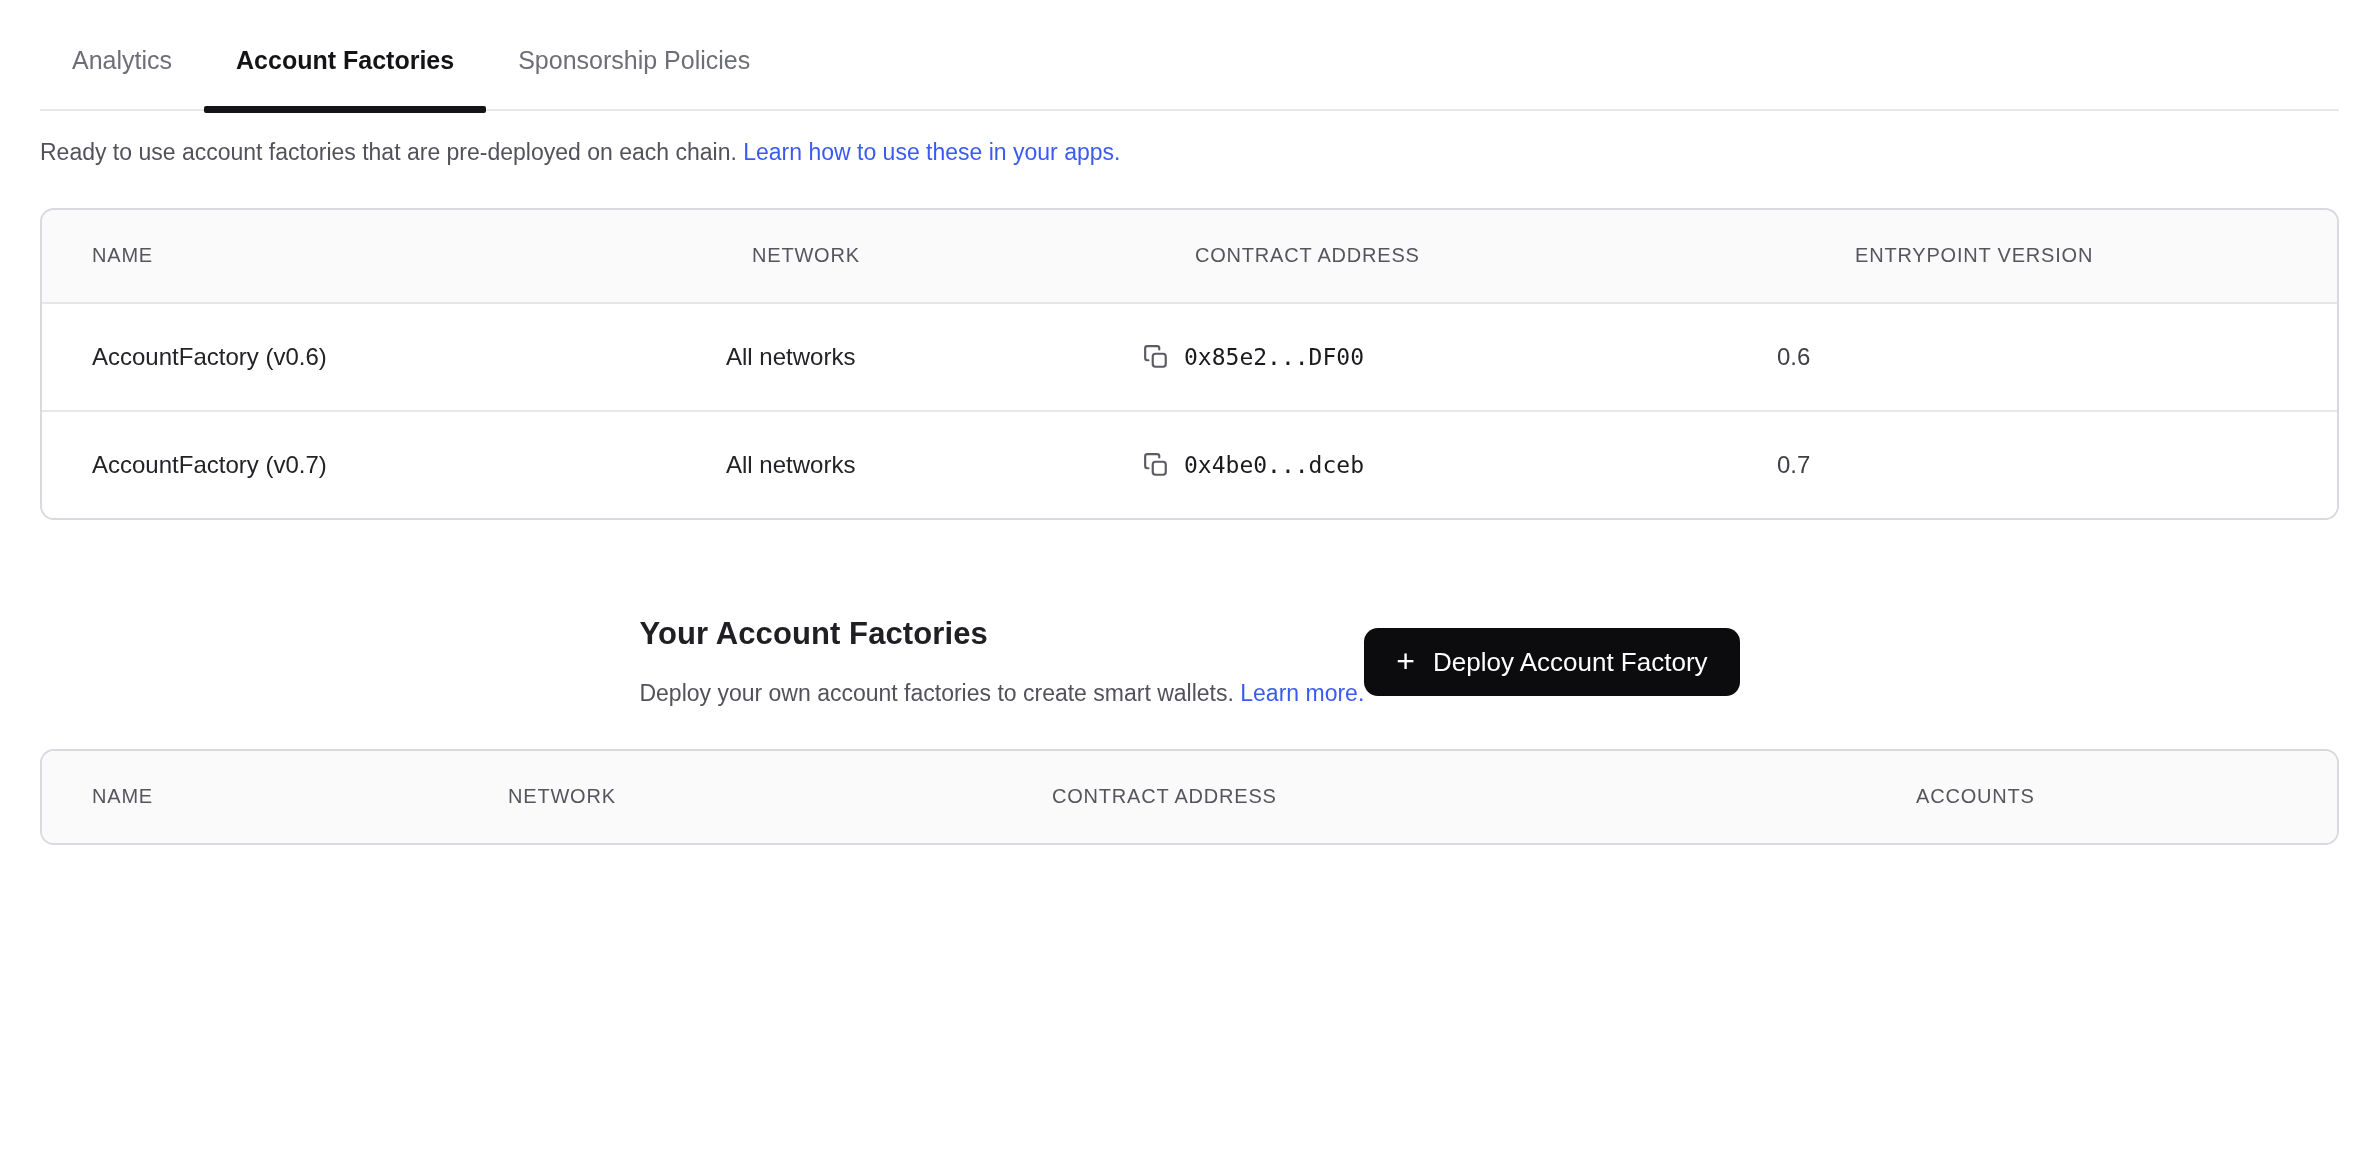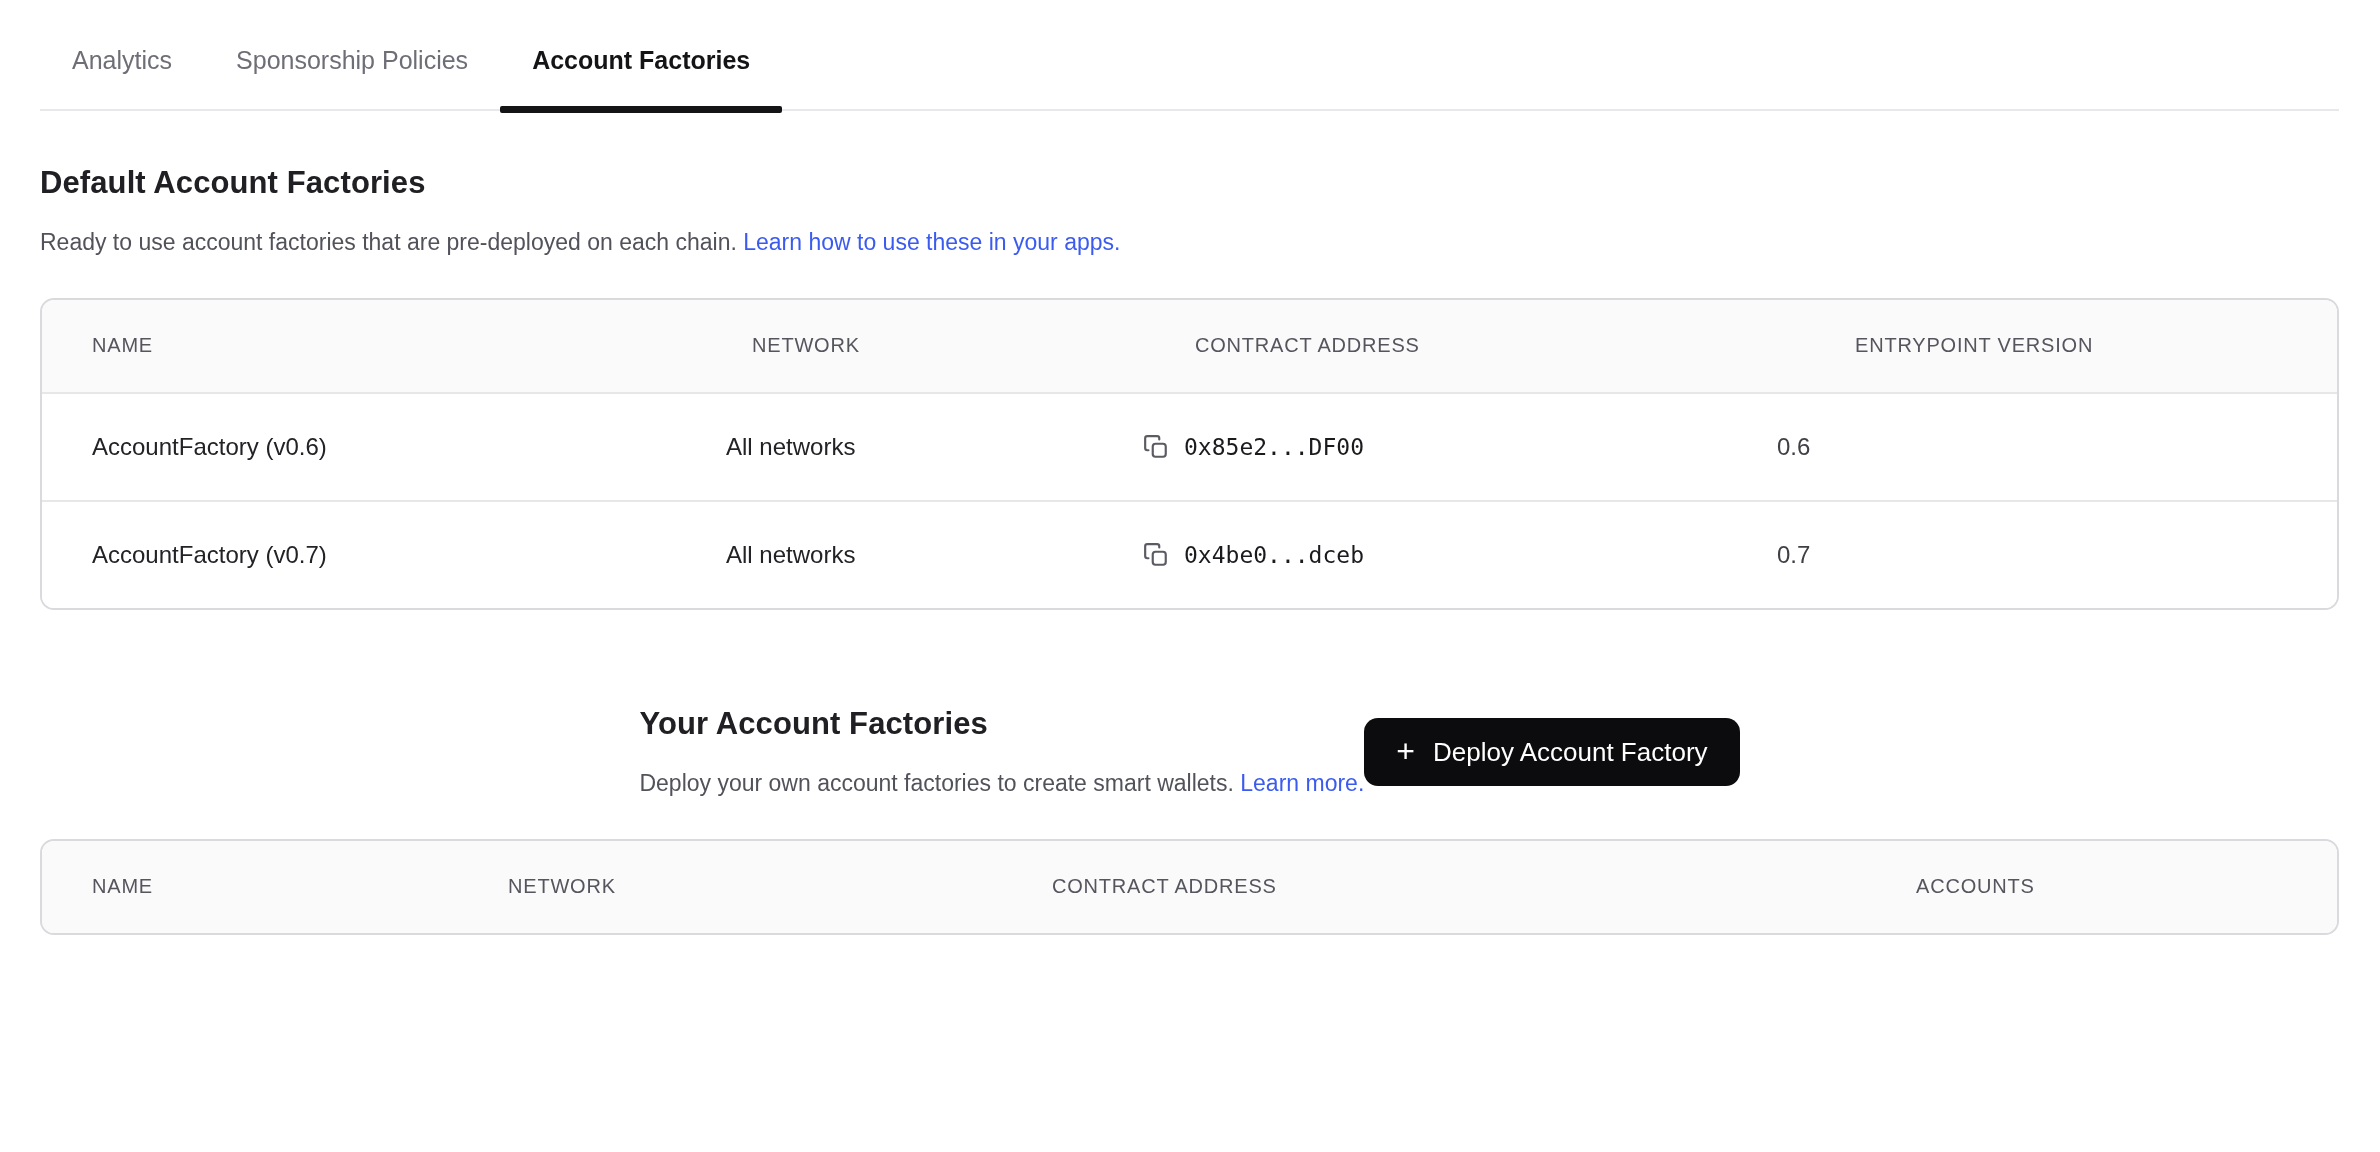--- a/index.html
+++ b/index.html
@@ -140,31 +140,30 @@
 </style>
 </head>
 <body>
 
 <div class="page">
 
   <nav class="tabs">
     <div class="tab">
       <span>Analytics</span>
     </div>
-    <div class="tab">
-      <span>Sponsorship Policies</span>
-    </div>
     <div class="tab active">
       <span>Account Factories</span>
       <span class="tab-underline"></span>
     </div>
+    <div class="tab">
+      <span>Sponsorship Policies</span>
+    </div>
   </nav>
 
   <section>
-    <h2>Default Account Factories</h2>
     <p class="desc">
       <span>Ready to use account factories that are pre-deployed on each chain.</span>
       <a class="link">Learn how to use these in your apps.</a>
     </p>
 
     <div class="card">
       <div class="thead t1">
         <div class="th">NAME</div>
         <div class="th">NETWORK</div>
         <div class="th">CONTRACT ADDRESS</div>

